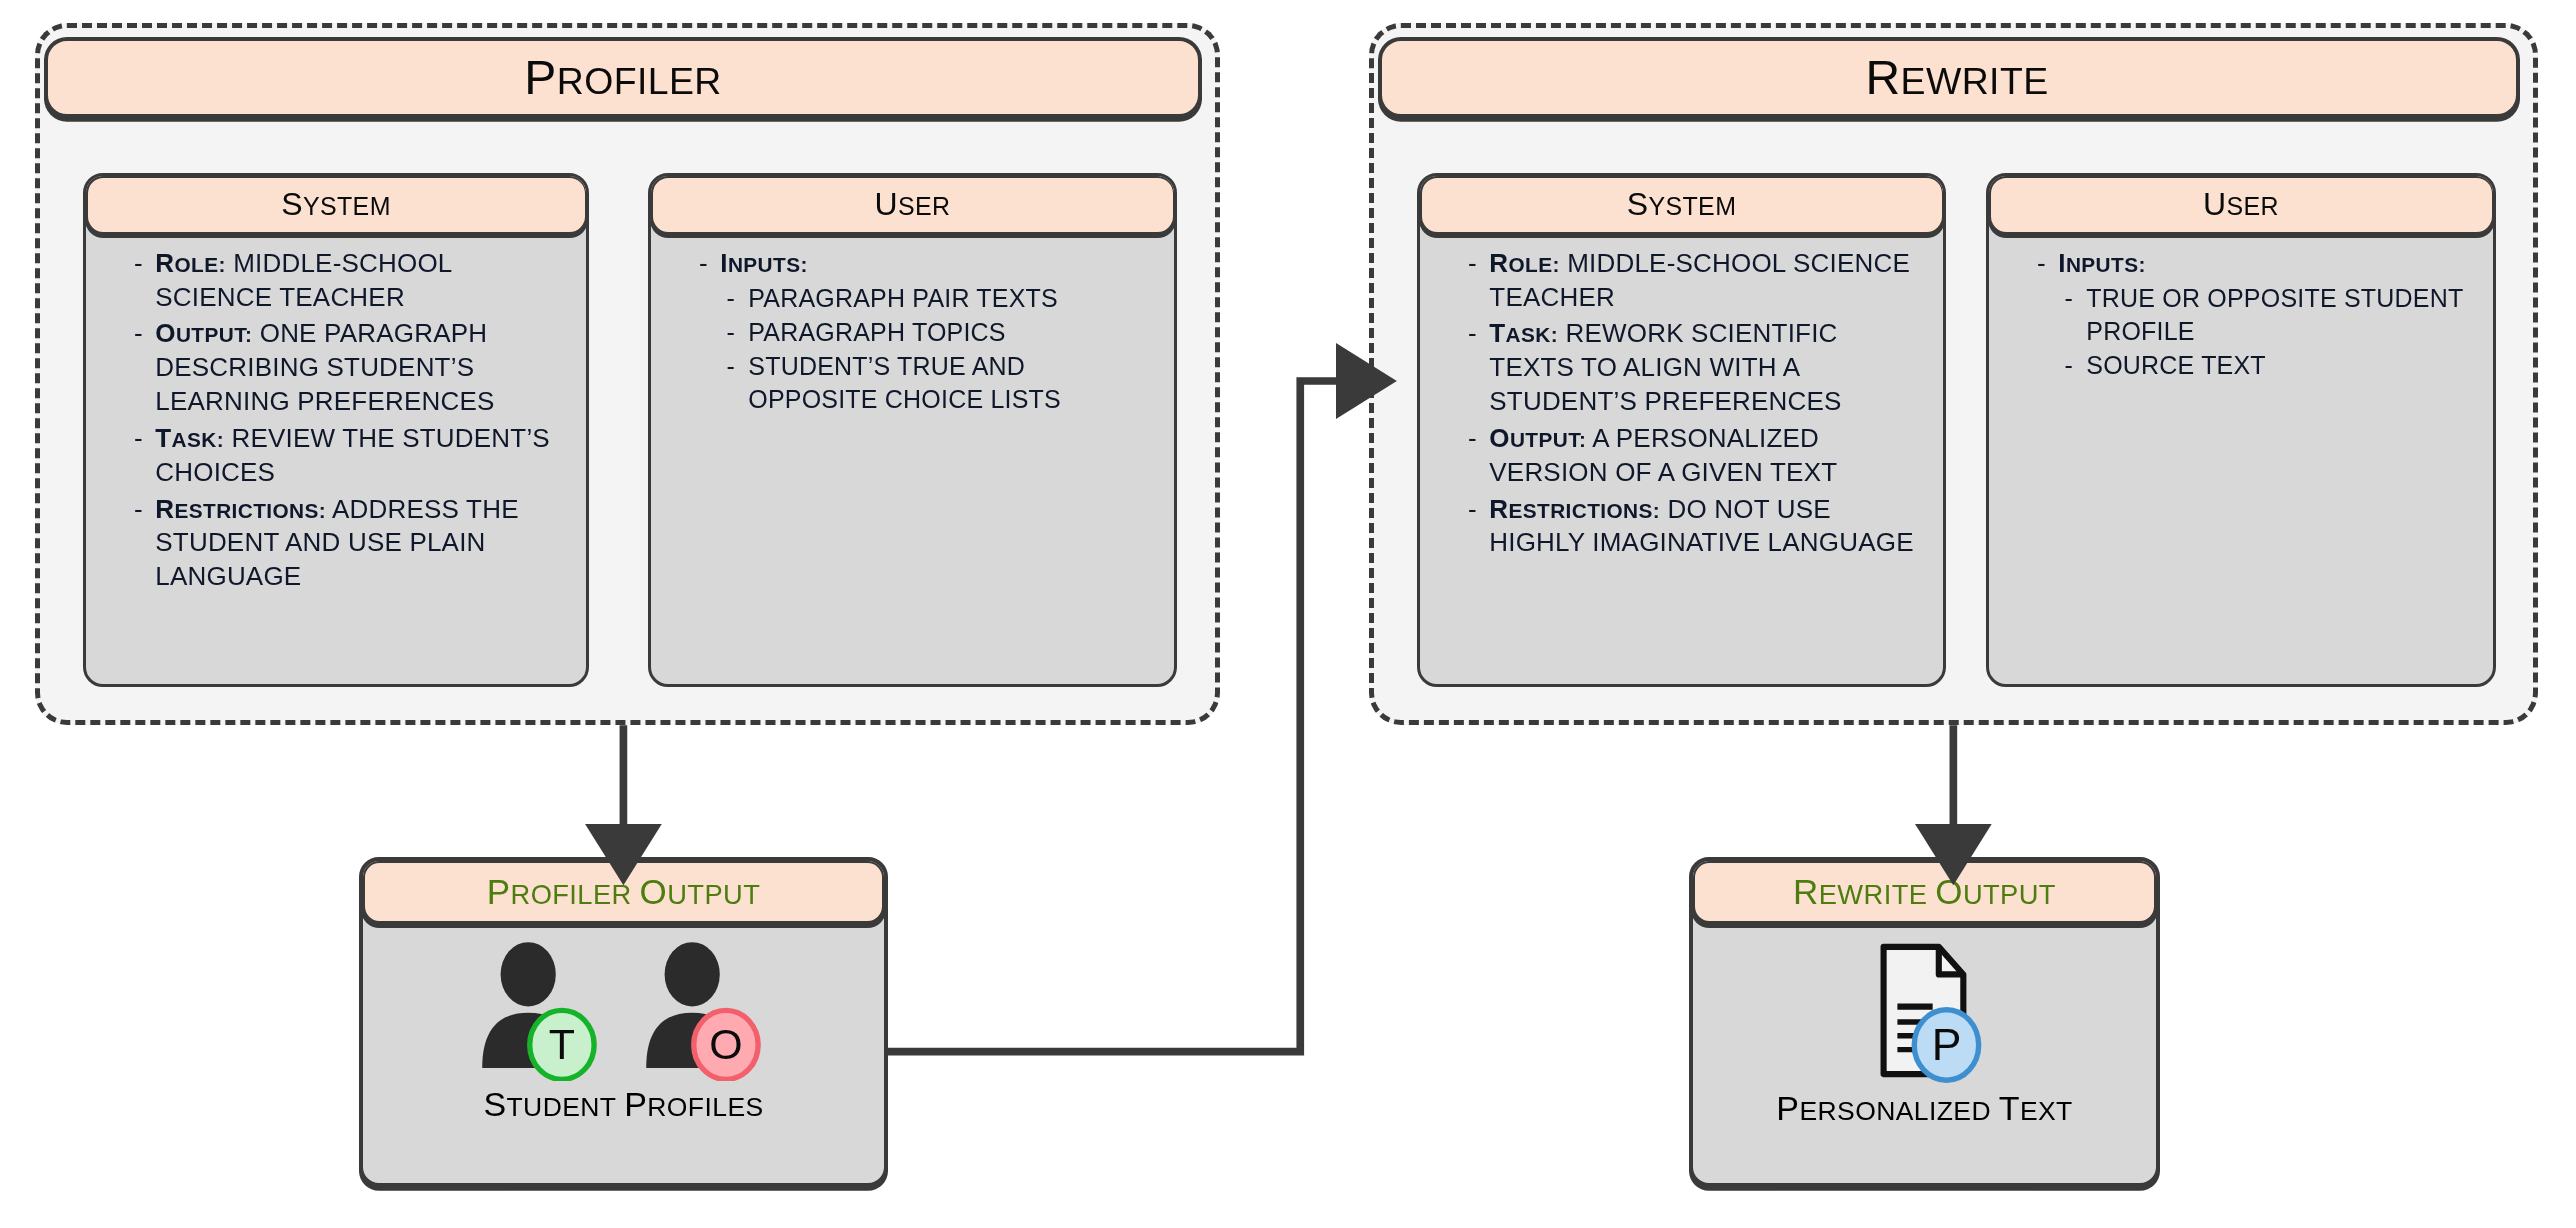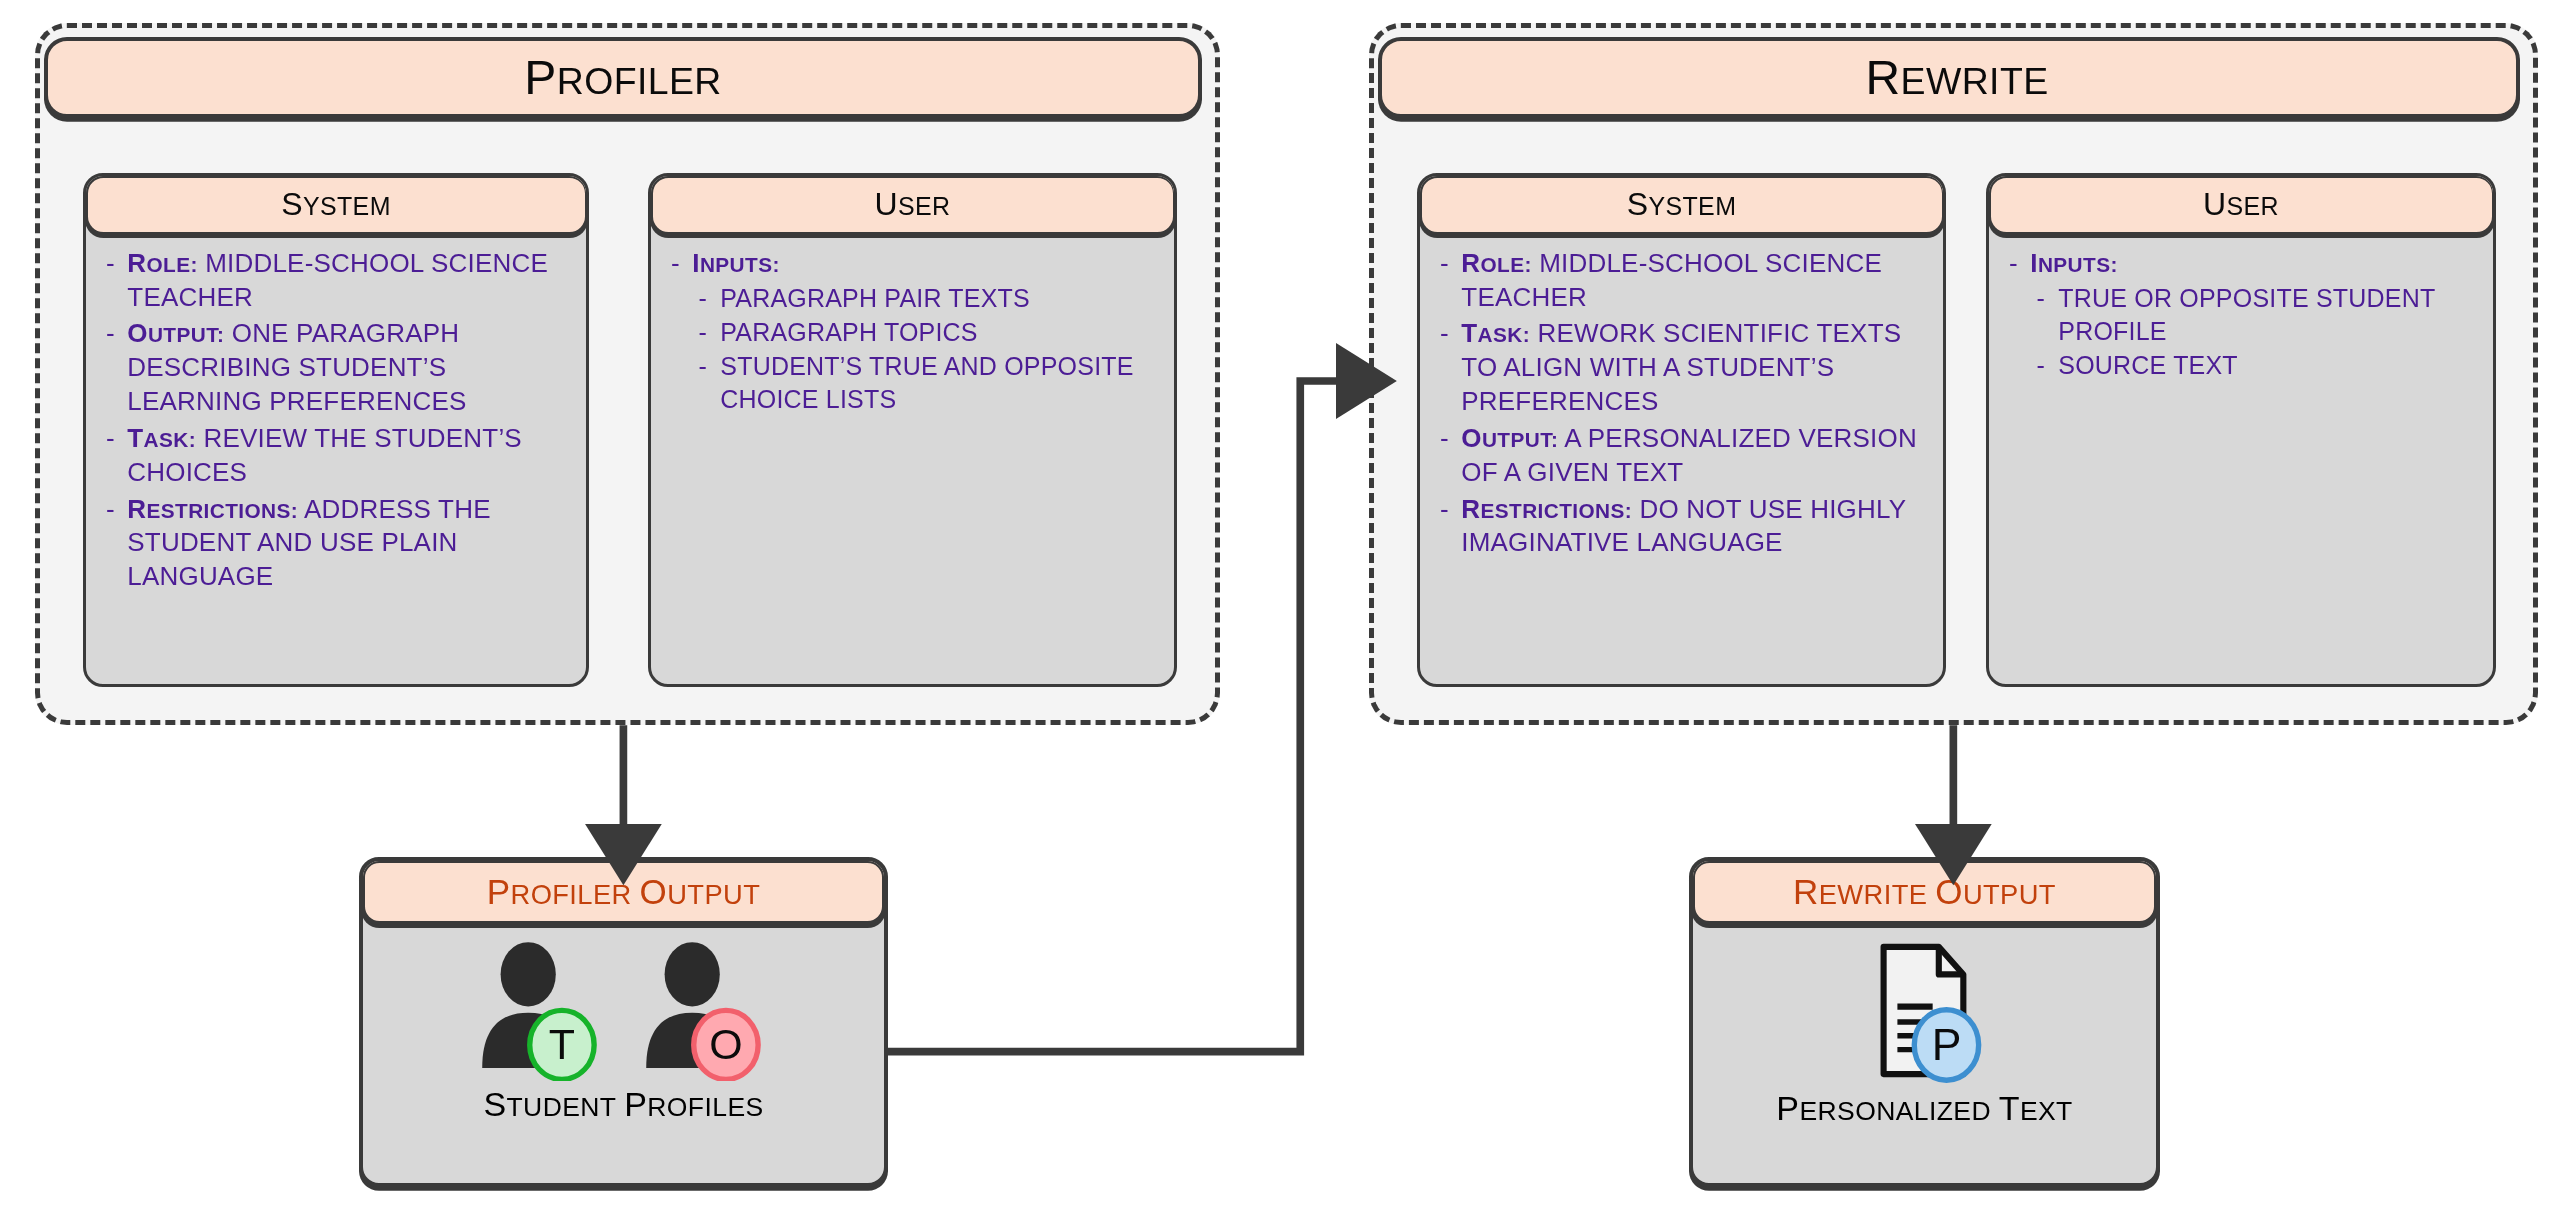--- a/index.html
+++ b/index.html
@@ -74,21 +74,22 @@
     justify-content: center;
     color: #0b0b0b;
     position: relative;
     z-index: 2;
     box-shadow: 0 3.1px 0 0 #3a3a3a;
   }
   .panel-head-text { font-size: 32px; }
 
   .panel-body {
     padding: 12.3px 14px 7.7px 15.3px;
-    color: #4c1d95;
+    color: #0f172a;
+    margin-left: 28px;
   }
   .bullet-list { margin: 0; padding: 0; list-style: none; }
   .bullet-list > li {
     position: relative;
     padding-left: 26px;
     margin-bottom: 3.1px;
     font-size: 26px;
     line-height: 1.30;
     text-transform: uppercase;
     letter-spacing: 0.2px;
@@ -136,21 +137,21 @@
     height: 66px;
     background: #fce0d0;
     border: 4.6px solid #3a3a3a;
     border-radius: 18.4px;
     margin: -2.3px -2.3px 0 -2.3px;
     display: flex;
     align-items: center;
     justify-content: center;
     position: relative;
     z-index: 2;
-    color: #c2410c;
+    color: #4d7c0f;
     box-shadow: 0 3.1px 0 0 #3a3a3a;
   }
   .outbox-head-text { font-size: 35px; }
   .outbox-body {
     height: calc(100% - 66px);
     display: flex;
     flex-direction: column;
     align-items: center;
     justify-content: flex-start;
     position: relative;

